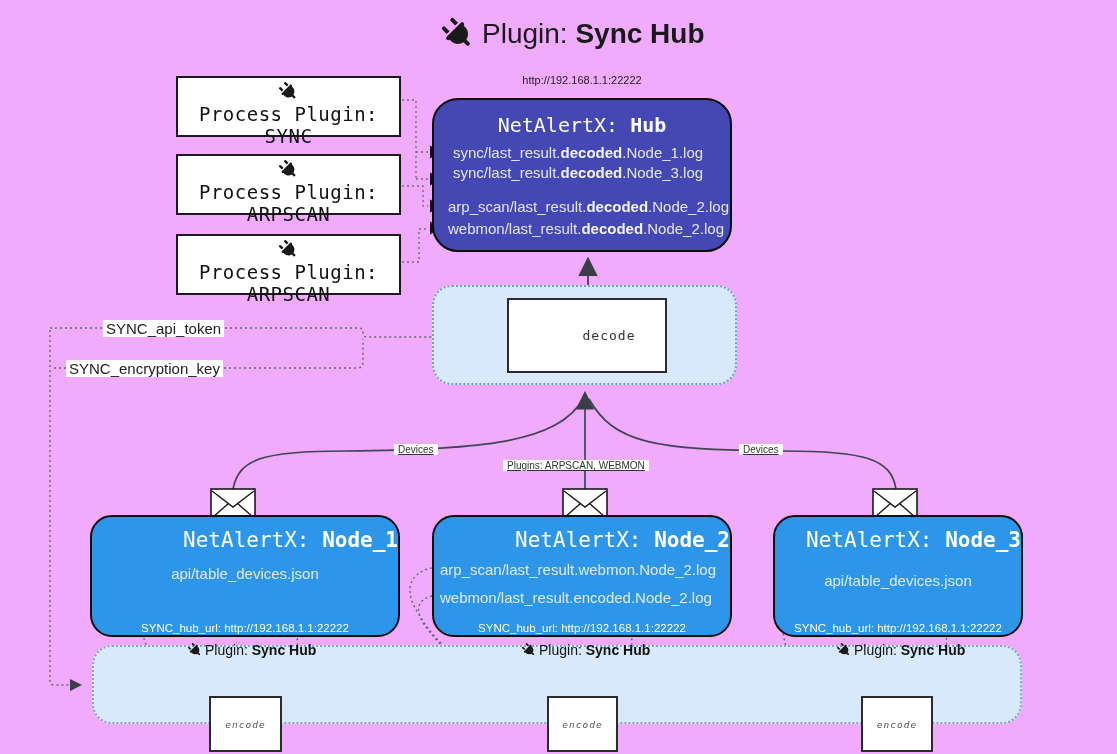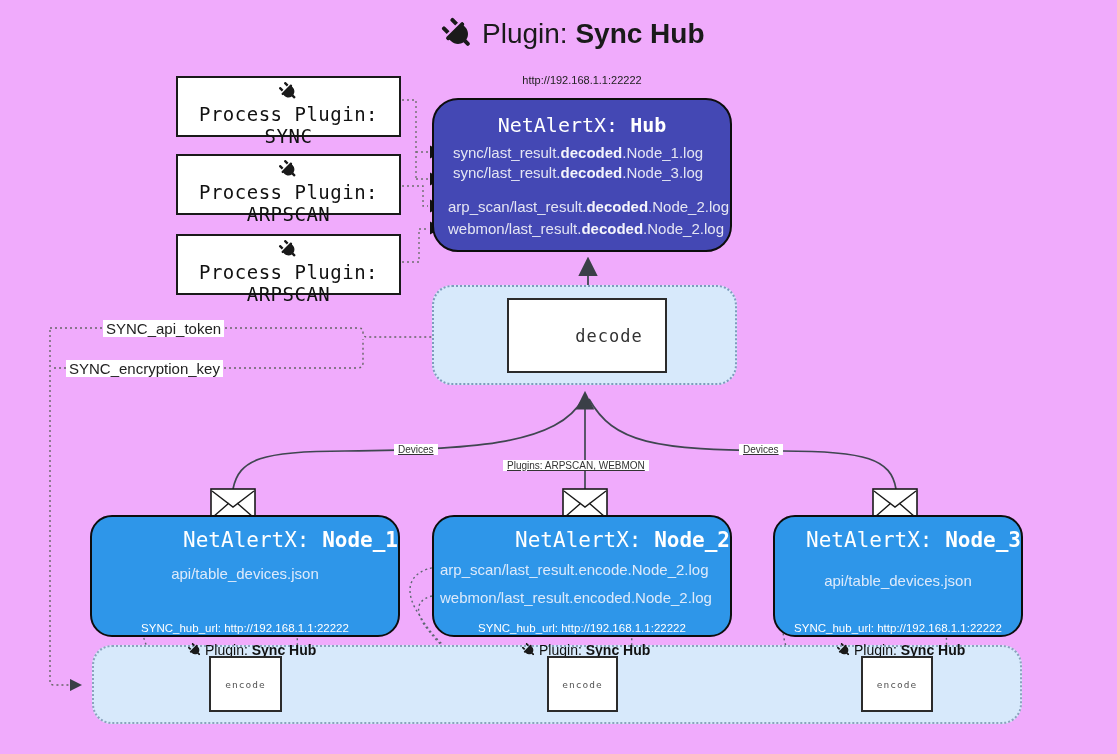--- a/index.html
+++ b/index.html
@@ -28,21 +28,21 @@
   .hub-title b,.node-title b{font-weight:bold;margin-top:46px;}
   .hline{position:absolute;left:14px;right:2px;white-space:nowrap;font-size:15px;color:#e4e5f3;}
   .hline b{font-weight:bold;color:#f4f4fb;}
   .hl0{top:44px;left:19px}.hl1{top:64px;left:19px}.hl2{top:98px}.hl3{top:120px}
 
   
   .dband{position:absolute;left:432px;top:285px;width:305px;height:100px;background:#d7e9fb;
          border:2px dotted #7d9cbc;border-radius:20px;box-sizing:border-box;}
   .decode{position:absolute;left:507px;top:298px;width:160px;height:75px;background:#fff;
           border:2px solid #2b2b2b;box-sizing:border-box;display:flex;align-items:center;justify-content:center;
-          font-size:17px;color:#333;letter-spacing:1px;padding-left:44px;}
+          font-size:13px;color:#333;letter-spacing:1px;padding-left:44px;}
 
   
   .lbl{position:absolute;background:#fff;padding:0 3px;font-size:15px;color:#222;white-space:nowrap;}
   .elbl{position:absolute;background:#fff;padding:0 4px;font-size:10px;color:#333;white-space:nowrap;text-decoration:underline;}
 
   
   .node{position:absolute;top:515px;height:122px;background:#2e96e9;border:2.5px solid #0d0d0d;
         border-radius:22px;color:#fff;box-sizing:border-box;}
   #node1{left:90px;width:310px}#node2{left:432px;width:300px}#node3{left:773px;width:250px}
   .node-title{text-align:right;margin-top:11px;font-size:21px;white-space:nowrap;}
@@ -51,22 +51,22 @@
   #node2 .nf0{top:44px;left:6px}#node2 .nf1{top:72px;left:6px}
   #node3 .nf0{top:55px;left:0;right:0;text-align:center}
   .nurl{position:absolute;top:105px;left:0;right:0;text-align:center;font-size:11.5px;color:#fff;white-space:nowrap;}
 
   
   .eband{position:absolute;left:92px;top:645px;width:930px;height:79px;background:#d7e9fb;
          border:2px dotted #8aa3bd;border-radius:20px;box-sizing:border-box;}
   .elabel{position:absolute;top:642px;display:flex;align-items:center;gap:3px;font-size:14px;color:#111;white-space:nowrap;}
   .elabel b{font-weight:bold;}
   #elabel1{left:188px}#elabel2{left:522px}#elabel3{left:837px}
-  .encode{position:absolute;top:656px;height:56px;background:#fff;border:2px solid #2b2b2b;box-sizing:border-box;
-          display:flex;align-items:center;justify-content:center;font-size:9.5px;letter-spacing:1px;color:#555;}
+  .encode{position:absolute;top:696px;height:56px;background:#fff;border:2px solid #2b2b2b;box-sizing:border-box;
+          display:flex;align-items:center;justify-content:center;font-size:9.5px;letter-spacing:1px;color:#555;font-style:italic;}
   #encode1{left:209px;width:73px}#encode2{left:547px;width:71px}#encode3{left:861px;width:72px}
 </style>
 </head>
 <body>
 
 <div class="canvas">
 
   <svg width="0" height="0" style="position:absolute">
     <symbol id="plug" viewBox="0 0 384 512">
       <path d="M96 0C78.3 0 64 14.3 64 32l0 96 64 0 0-96C128 14.3 113.7 0 96 0zM288 0c-17.7 0-32 14.3-32 32l0 96 64 0 0-96c0-17.7-14.3-32-32-32zM32 160c-17.7 0-32 14.3-32 32s14.3 32 32 32l0 32c0 77.4 55 142 128 156.8L160 480c0 17.7 14.3 32 32 32s32-14.3 32-32l0-67.2C297 398 352 333.4 352 256l0-32c17.7 0 32-14.3 32-32s-14.3-32-32-32L32 160z"></path>
@@ -200,21 +200,21 @@
     <div class="node-title mono">
       <span>NetAlertX: </span><b>Node_1</b>
     </div>
     <div class="nfile nf0">api/table_devices.json</div>
     <div class="nurl">SYNC_hub_url: http://192.168.1.1:22222</div>
   </div>
   <div class="node" id="node2">
     <div class="node-title mono">
       <span>NetAlertX: </span><b>Node_2</b>
     </div>
-    <div class="nfile nf0">arp_scan/last_result.encode.Node_2.log</div>
+    <div class="nfile nf0">arp_scan/last_result.webmon.Node_2.log</div>
     <div class="nfile nf1">webmon/last_result.encoded.Node_2.log</div>
     <div class="nurl">SYNC_hub_url: http://192.168.1.1:22222</div>
   </div>
   <div class="node" id="node3">
     <div class="node-title mono">
       <span>NetAlertX: </span><b>Node_3</b>
     </div>
     <div class="nfile nf0">api/table_devices.json</div>
     <div class="nurl">SYNC_hub_url: http://192.168.1.1:22222</div>
   </div>

